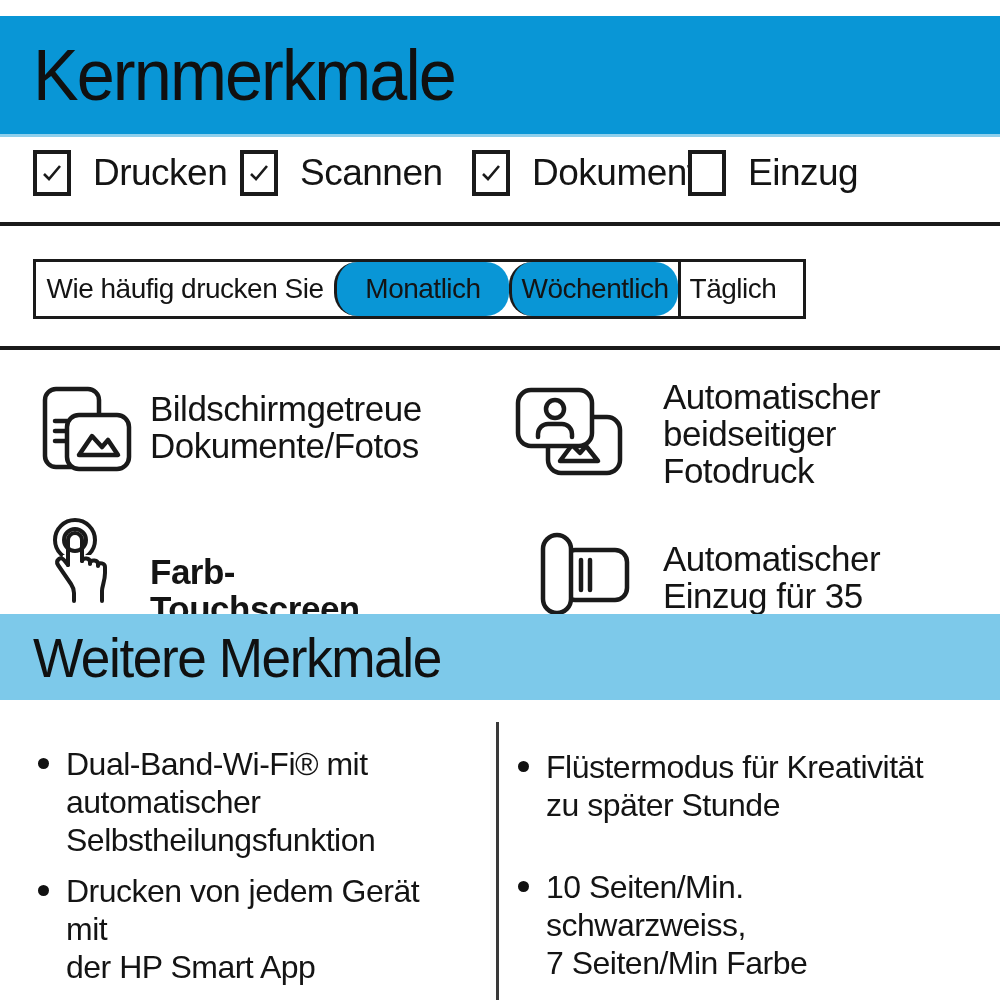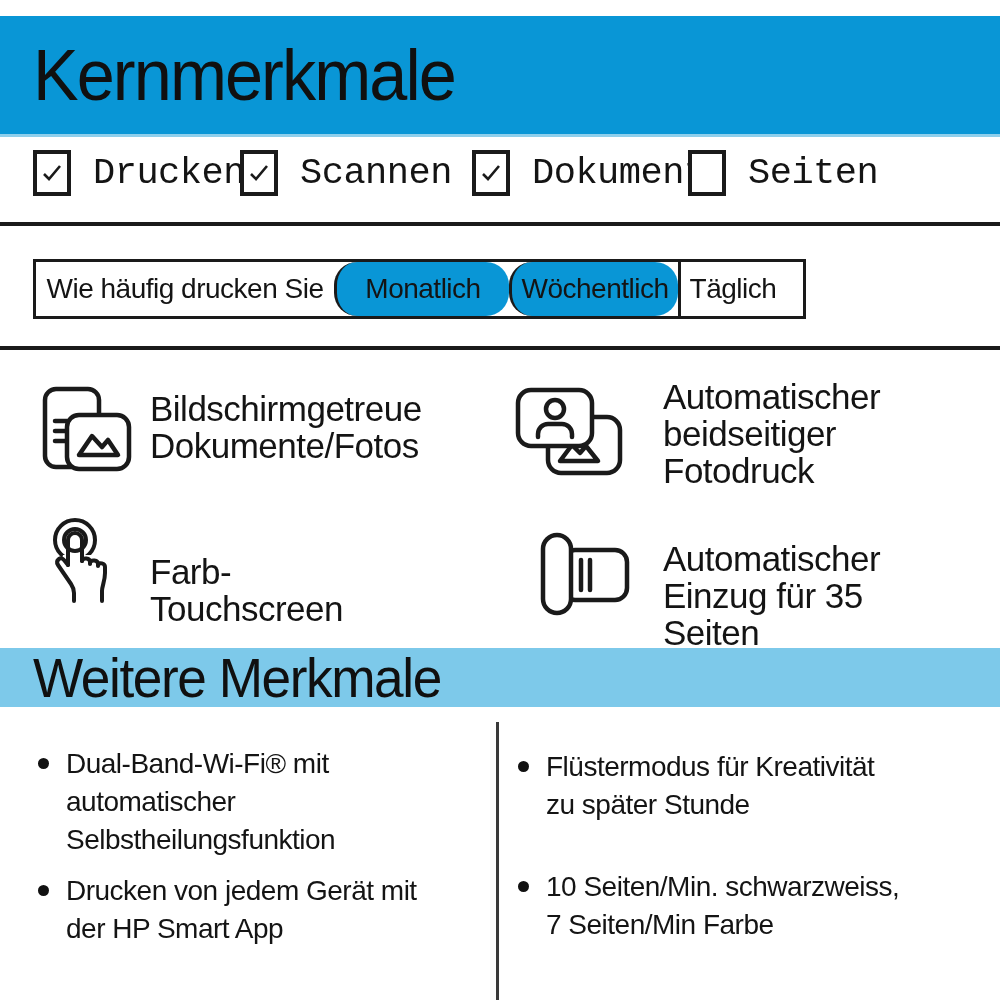--- a/index.html
+++ b/index.html
@@ -18,37 +18,37 @@
   .header{
     position:absolute;left:0;top:0;width:1000px;height:121px;
     background:var(--hp-blue);border-bottom:3px solid #8ecfec;
     display:flex;align-items:center;box-sizing:border-box;margin-top:16px;
   }
   .header .title{
     margin-left:33px;font-size:72px;letter-spacing:-2px;color:#101010;
     transform:scaleX(.95);transform-origin:left center;white-space:nowrap;
   }
   .subheader{
-    position:absolute;left:0;top:648px;width:1000px;height:59px;
+    position:absolute;left:0;top:614px;width:1000px;height:86px;
     background:var(--light-blue);display:flex;align-items:center;box-sizing:border-box;
   }
   .subheader .title{
     margin-left:33px;font-size:56px;letter-spacing:-1.5px;color:#101010;
     transform:scaleX(.95);transform-origin:left center;white-space:nowrap;
   }
   
   .cbrow{position:absolute;left:0;top:150px;width:1000px;height:60px;}
   .cbpair{position:absolute;top:0;display:flex;align-items:center;}
   .cbpair.p0{left:33px;}  .cbpair.p1{left:240px;}
   .cbpair.p2{left:472px;} .cbpair.p3{left:688px;}
   .checkbox{
     width:30px;height:38px;border:4px solid var(--line);background:#fff;
     display:flex;align-items:center;justify-content:center;flex:0 0 auto;
   }
-  .cblabel{margin-left:22px;font-size:37px;letter-spacing:-.5px;white-space:nowrap;font-family:Liberation Mono, monospace;}
+  .cblabel{margin-left:22px;font-size:37px;letter-spacing:-.5px;white-space:nowrap;}
   
   .hr1{position:absolute;left:0;top:222px;width:1000px;height:4px;background:var(--line);}
   .hr2{position:absolute;left:0;top:346px;width:1000px;height:4px;background:var(--line);}
   .vr{position:absolute;left:496px;top:722px;width:3px;height:278px;background:#3a3a3a;}
   
   .seg{
     position:absolute;left:33px;top:259px;width:773px;height:60px;
     border:3px solid var(--line);box-sizing:border-box;display:flex;background:#fff;
   }
   .seg .cell{
@@ -60,21 +60,21 @@
   .seg .o0{width:175px;} .seg .o1{width:169px;} .seg .o2{width:107px;}
   .seg .opt.selected{background:var(--hp-blue);border-radius:23px;}
   
   .feature{position:absolute;display:block;}
   .ficon{position:absolute;}
   .ftext{position:absolute;font-size:35px;line-height:37px;letter-spacing:-.5px;}
   
   .blist{position:absolute;margin:0;padding:0;list-style:none;width:430px;}
   .blist.left{left:38px;top:745px;}
   .blist.right{left:518px;top:748px;}
-  .blist li{position:relative;padding-left:28px;font-size:28px;line-height:38px;letter-spacing:-.5px;}
+  .blist li{position:relative;padding-left:28px;font-size:32px;line-height:38px;letter-spacing:-.5px;}
   .blist.left li.i0{margin-bottom:13px;}
   .blist.right li.i0{margin-bottom:44px;}
   .blist li .bullet{
     position:absolute;left:0;top:13px;width:11px;height:11px;border-radius:50%;background:#111;
   }
   svg{display:block;}
 </style>
 </head>
 <body>
 
@@ -106,21 +106,21 @@
         <svg width="22" height="20" viewBox="0 0 22 20">
             <path d="M3 11 L8 16 L19 3" fill="none" stroke="#1a1a1a" stroke-width="2.6"></path>
           </svg>
       </span>
       <span class="cblabel">Dokumente</span>
     </div>
     <div class="cbpair p3">
       <span class="checkbox unchecked">
         
       </span>
-      <span class="cblabel">Seiten</span>
+      <span class="cblabel">Einzug</span>
     </div>
   </div>
 
   <div class="hr1"></div>
 
   <div class="seg">
     <div class="cell question">Wie häufig drucken Sie</div>
     <div class="cell opt o0 selected">Monatlich</div>
     <div class="cell opt o1 selected">Wöchentlich</div>
     <div class="cell opt o2">Täglich</div>
@@ -164,21 +164,21 @@
         <circle cx="30" cy="25" r="20"></circle>
         <circle cx="30" cy="25" r="11"></circle>
         <path d="M18 40 h42 l6 14 -4 36 h-34 l-16 -24 z" fill="#fff" stroke="none"></path>
         <path d="M23 50 v-25 a7 7 0 0 1 14 0 v21"></path>
         <path d="M37 46 c1 -4 8 -3 8 1 v2"></path>
         <path d="M45 48 c1 -4 8 -3 8 1 v2"></path>
         <path d="M53 50 c1 -3 7 -2 7 2 v6 c0 8 -3 13 -3 18 v10"></path>
         <path d="M23 50 l-4 -5 c-3 -4 -9 0 -6 5 l13 19 c2 3 3 6 3 9 v8"></path>
       </svg>
     </span>
-    <div class="ftext" style="left:150px;top:553px;">Farb-Touchscreen</div>
+    <div class="ftext" style="left:150px;top:553px;font-weight:bold;">Farb-Touchscreen</div>
   </div>
 
   <div class="feature">
     <span class="ficon" style="left:537px;top:530px;">
       <svg width="96" height="88" viewBox="0 0 96 88" fill="none" stroke="#1a1a1a" stroke-width="4.5" stroke-linecap="round" stroke-linejoin="round">
         <rect x="26" y="20" width="64" height="50" rx="12"></rect>
         <line x1="44" y1="30" x2="44" y2="60"></line>
         <line x1="53" y1="30" x2="53" y2="60"></line>
         <rect x="6" y="5" width="28" height="78" rx="14" fill="#fff"></rect>
       </svg>

